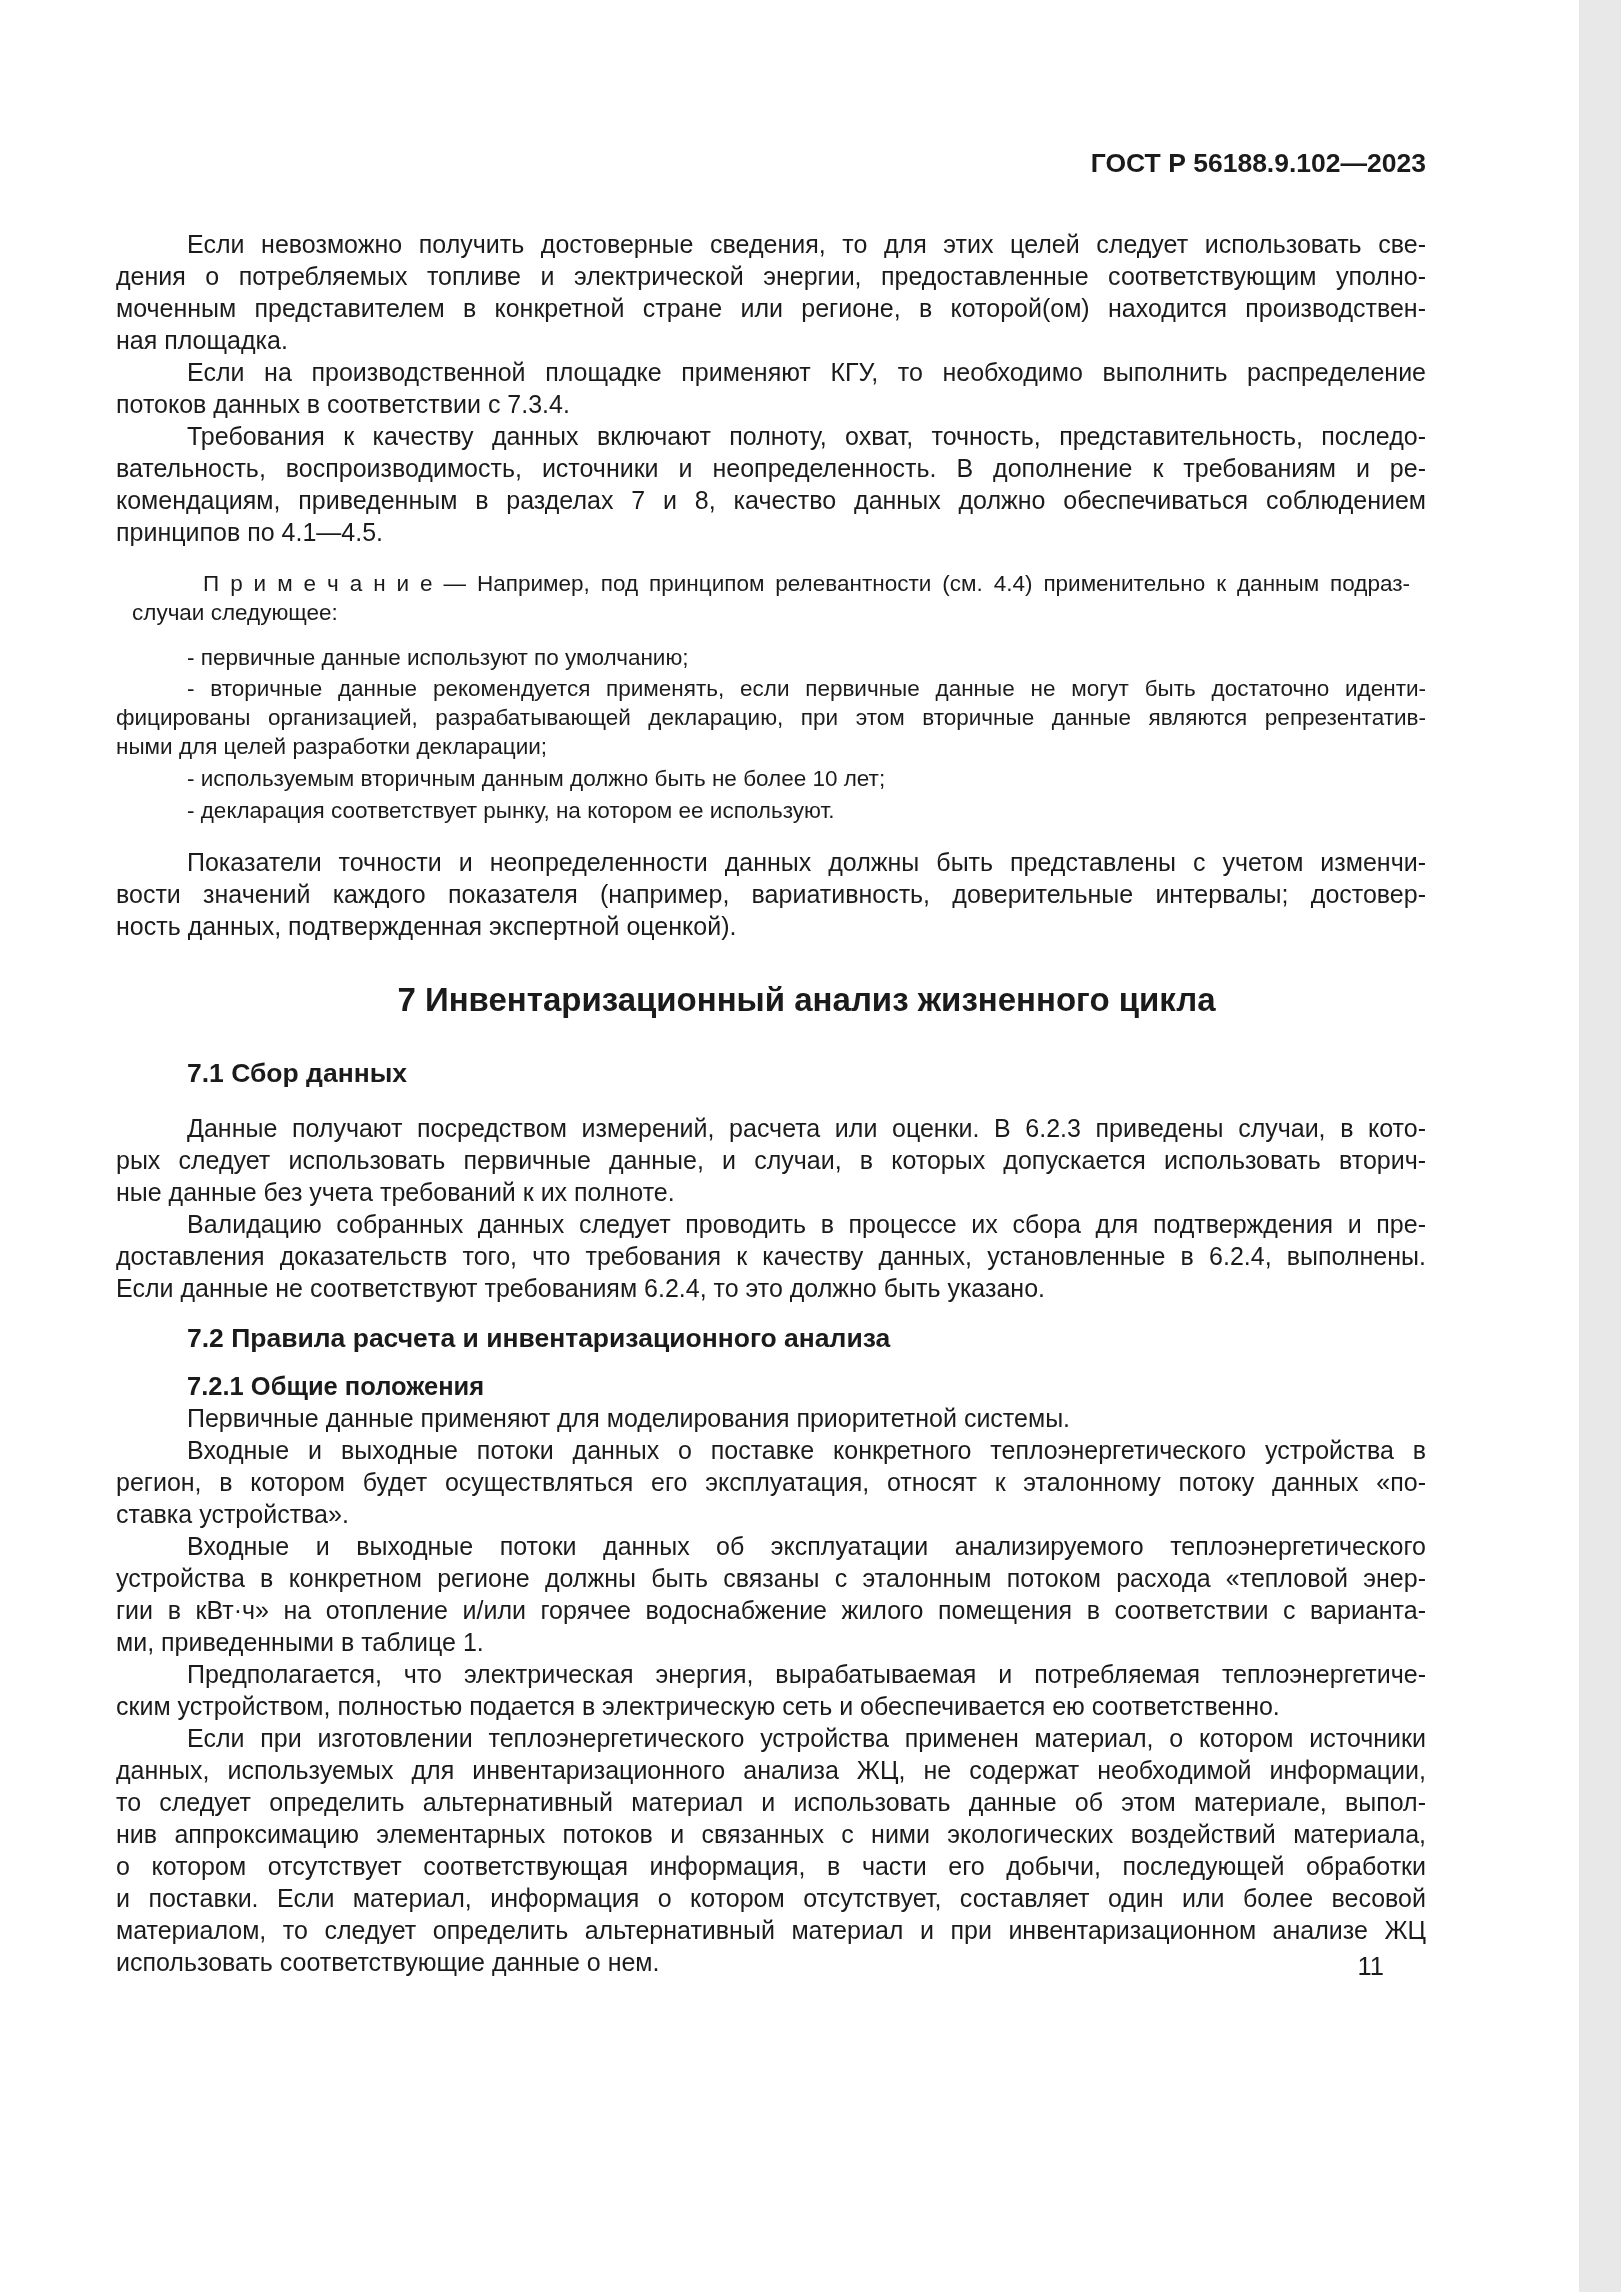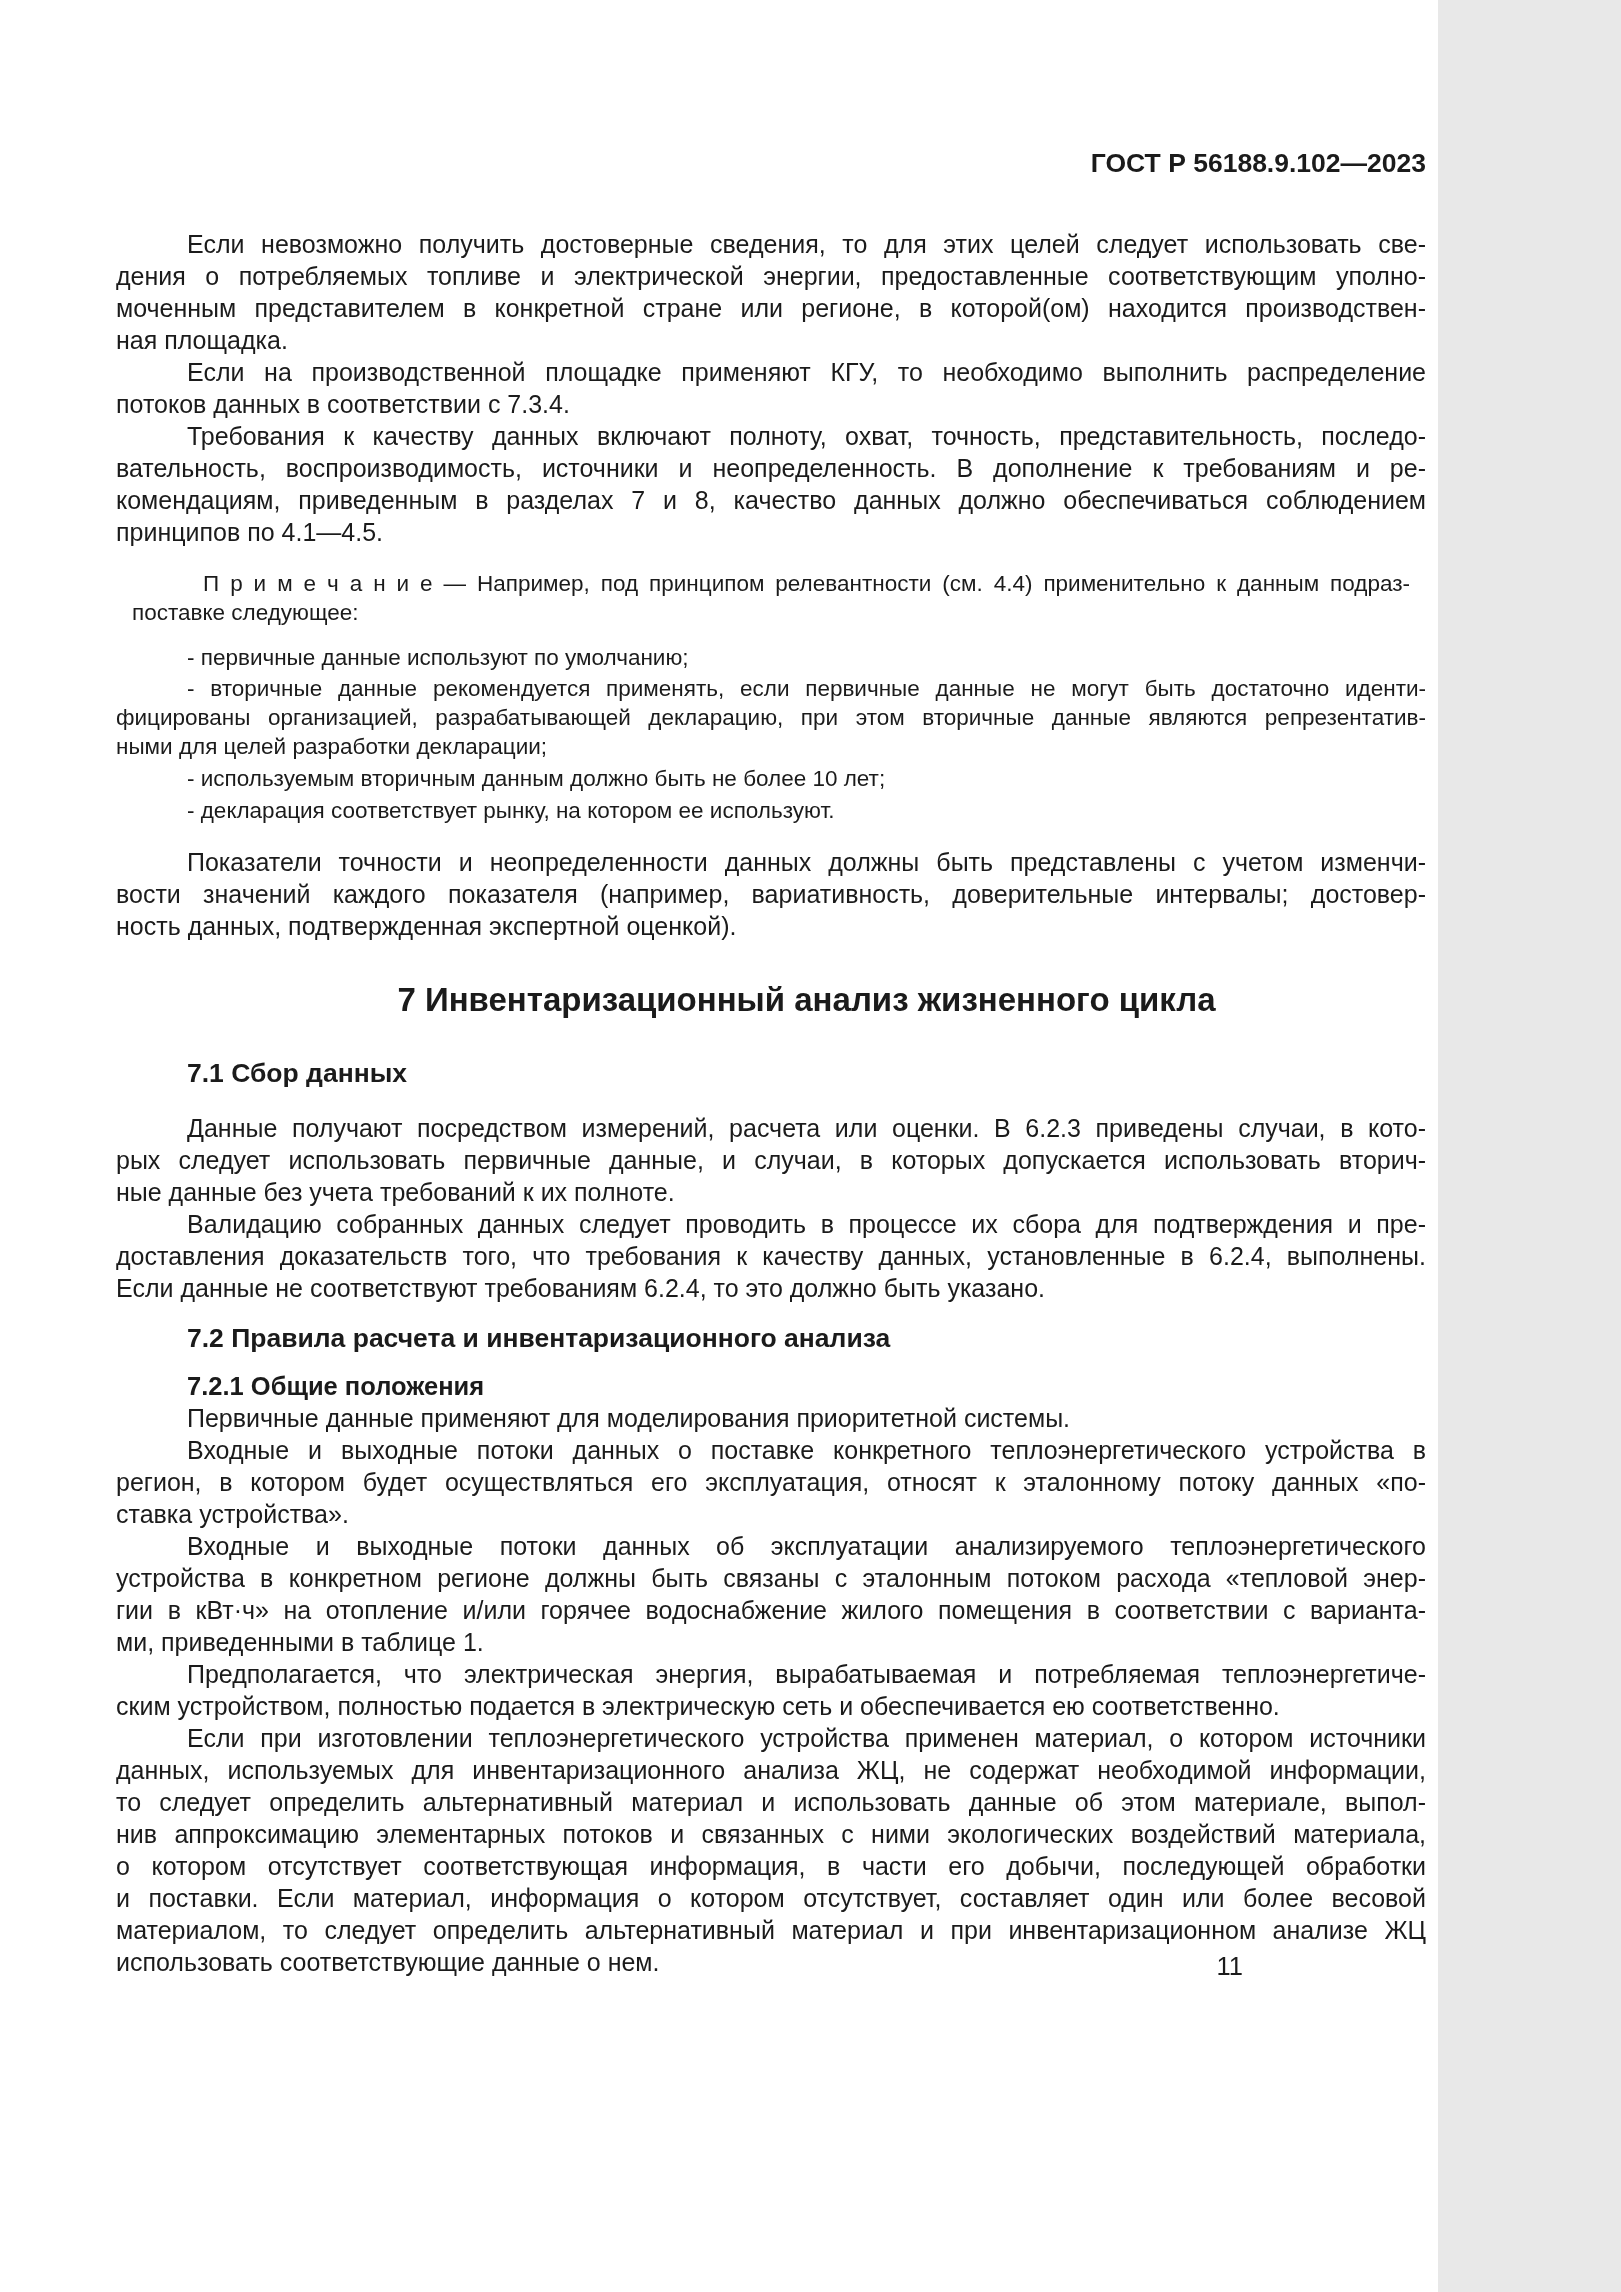--- a/index.html
+++ b/index.html
@@ -1,18 +1,18 @@
 <!DOCTYPE html>
 <html lang="ru"><head>
 <meta charset="utf-8">
 <style>
   html, body { margin: 0; padding: 0; background: #e8e8e8; }
   .page {
     position: relative;
-    width: 1438px;
+    width: 1579px;
     height: 2293px;
     background: #ffffff;
     font-family: "Liberation Sans", sans-serif;
     color: #1b1b1b;
     overflow: hidden;
   }
   .content {
     position: absolute;
     left: 116px;
     top: 147px;
@@ -102,21 +102,21 @@
     <div class="para">
         <div class="jline">Требования к качеству данных включают полноту, охват, точность, представительность, последо-</div>
         <div class="jline">вательность, воспроизводимость, источники и неопределенность. В дополнение к требованиям и ре-</div>
         <div class="jline">комендациям, приведенным в разделах 7 и 8, качество данных должно обеспечиваться соблюдением</div>
         <div class="jline last">принципов по 4.1—4.5.</div>
       </div>
 
     <div class="note-block">
       <div class="note-intro">
           <div class="jline">П р и м е ч а н и е — Например, под принципом релевантности (см. 4.4) применительно к данным подраз-</div>
-          <div class="jline last">поставке следующее:</div>
+          <div class="jline last">случаи следующее:</div>
         </div>
       <div class="note-item">
           <div class="jline last">- первичные данные используют по умолчанию;</div>
         </div>
       <div class="note-item">
           <div class="jline">- вторичные данные рекомендуется применять, если первичные данные не могут быть достаточно иденти-</div>
           <div class="jline">фицированы организацией, разрабатывающей декларацию, при этом вторичные данные являются репрезентатив-</div>
           <div class="jline last">ными для целей разработки декларации;</div>
         </div>
       <div class="note-item">

